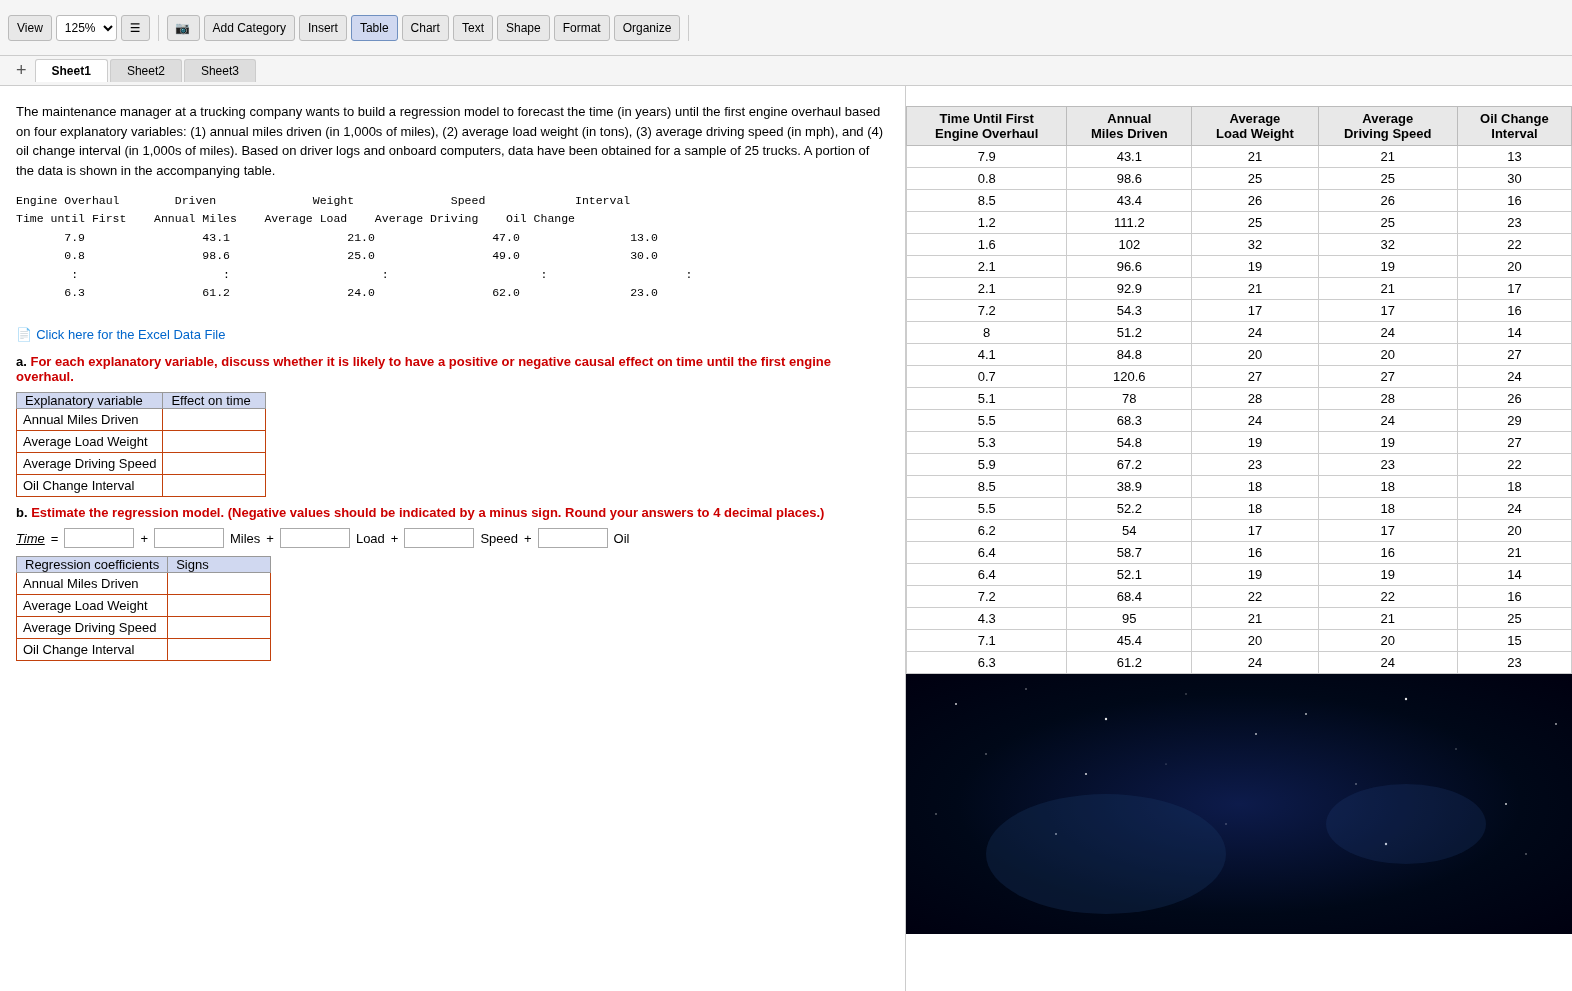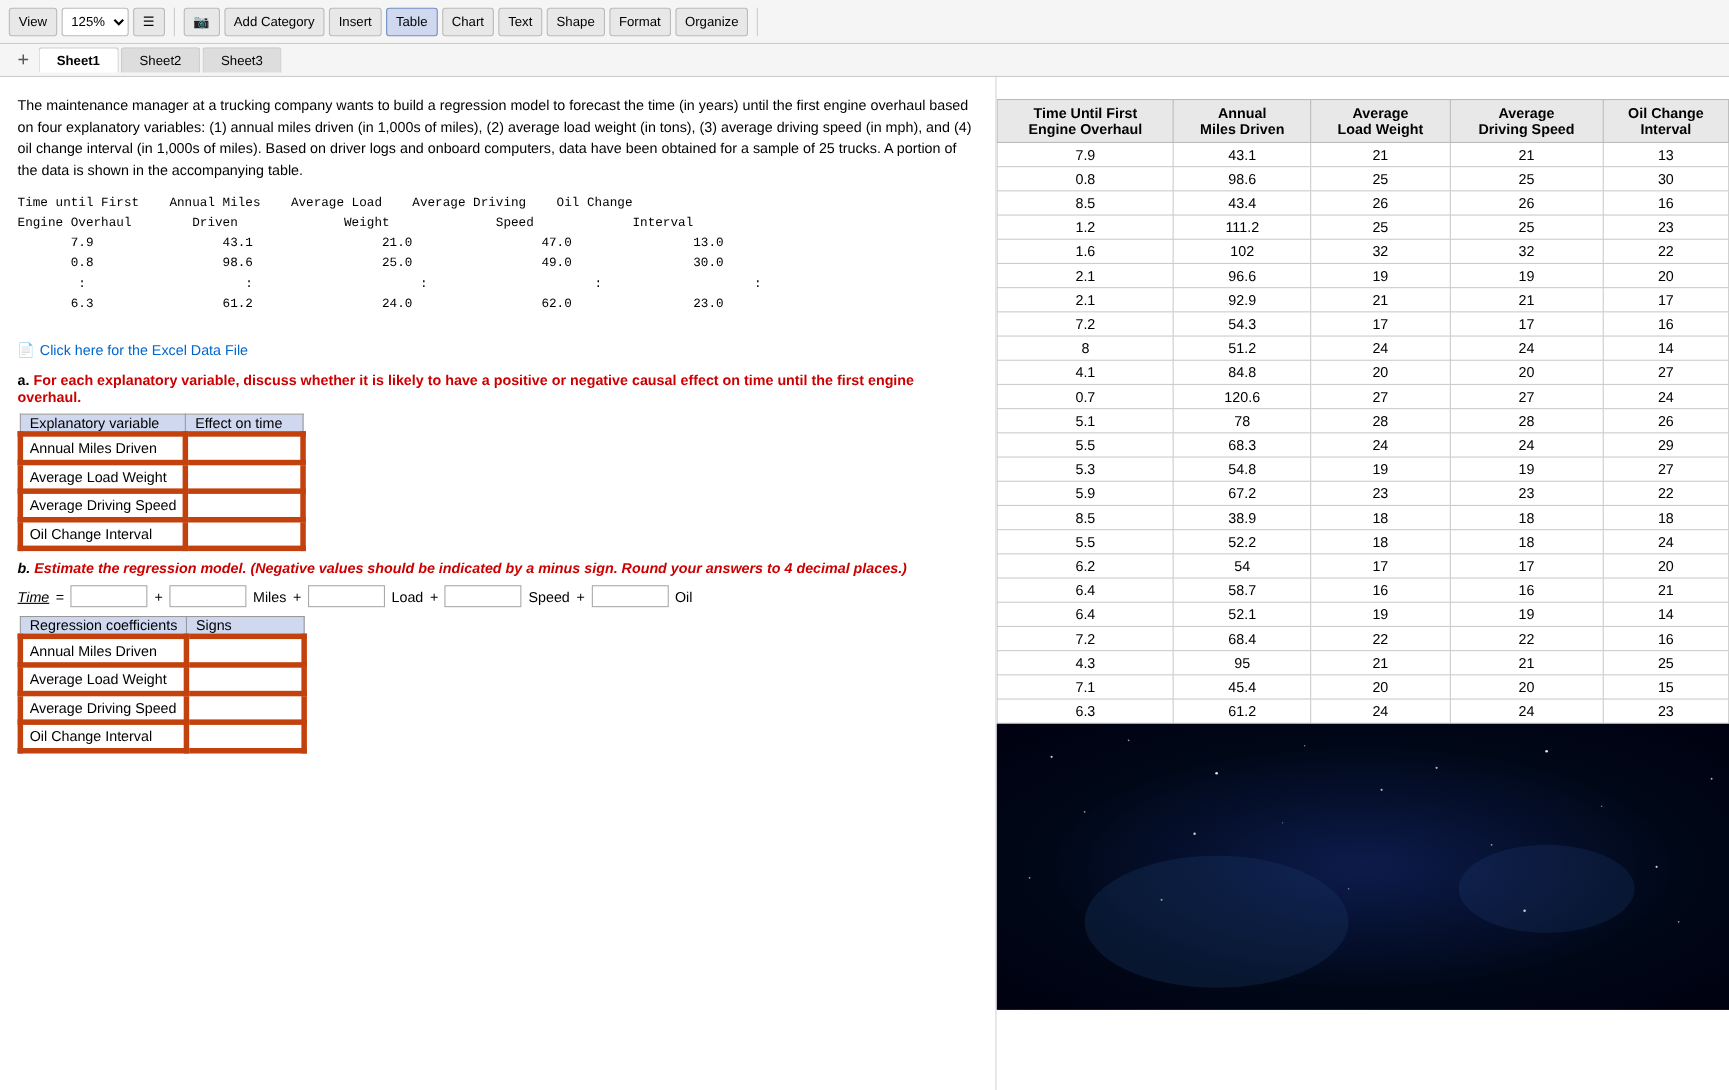--- a/index.html
+++ b/index.html
@@ -1,19 +1,19 @@
 <!DOCTYPE html>
 <html><head>
   <meta charset="utf-8">
   <style>
     * { box-sizing: border-box; margin: 0; padding: 0; }
     body { font-family: Arial, sans-serif; font-size: 13px; background: #f0f0f0; display: flex; flex-direction: column; width: 1572px; min-height: 991px; overflow: hidden; }
 
     
-    #toolbar { background: #f5f5f5; border-bottom: 1px solid #ccc; display: flex; align-items: center; height: 40px; padding: 0 8px; gap: 4px; }
+    #toolbar { background: #f5f5f5; border-bottom: 1px solid #ccc; display: flex; align-items: center; height: 56px; padding: 0 8px; gap: 4px; }
     .toolbar-group { display: flex; align-items: center; border-right: 1px solid #ccc; padding-right: 8px; margin-right: 4px; gap: 4px; }
     .toolbar-btn { background: #e8e8e8; border: 1px solid #bbb; border-radius: 3px; padding: 2px 8px; font-size: 12px; cursor: pointer; height: 26px; display: flex; align-items: center; gap: 3px; }
     .toolbar-btn.active { background: #d0d8f0; border-color: #7090c0; }
     .toolbar-select { border: 1px solid #bbb; border-radius: 3px; padding: 2px 4px; font-size: 12px; height: 26px; background: white; }
 
     
     #sheets-bar { background: #f5f5f5; border-bottom: 1px solid #ccc; display: flex; align-items: center; height: 30px; padding: 0 8px; gap: 0; }
     .add-sheet { border: none; background: none; font-size: 18px; cursor: pointer; padding: 0 8px; color: #555; }
     .sheet-tab { border: 1px solid #ccc; border-bottom: none; background: #ddd; padding: 4px 16px; font-size: 12px; cursor: pointer; border-radius: 3px 3px 0 0; margin-right: 2px; }
     .sheet-tab.active { background: white; font-weight: bold; }
@@ -33,21 +33,21 @@
     
     .excel-link { color: #0066cc; text-decoration: none; font-size: 13px; display: flex; align-items: center; gap: 4px; margin: 10px 0; }
 
     
     .part-label { font-weight: bold; margin: 12px 0 6px 0; font-size: 13px; }
     .part-label span { color: #c00; }
 
     
     .data-table { border-collapse: collapse; font-size: 13px; margin: 8px 0; }
     .data-table th { background: #d0d8f0; border: 1px solid #999; padding: 0 8px; text-align: left; font-weight: normal; }
-    .data-table td { border: 5px solid #c2410c; padding: 3px 6px; }
+    .data-table td { border: 1px solid #c2410c; padding: 3px 6px; }
     .data-table td.input-cell { background: white; }
     .data-table td.input-cell input { border: none; outline: none; width: 90px; font-size: 12px; }
 
     
     .regression-eq { display: flex; align-items: center; gap: 6px; margin: 8px 0; font-size: 13px; flex-wrap: wrap; }
     .reg-italic { font-style: italic; text-decoration: underline; }
     .reg-input { border: 1px solid #aaa; width: 70px; height: 20px; font-size: 12px; padding: 0 3px; }
 
     
     .spreadsheet-table { border-collapse: collapse; font-size: 13px; width: 100%; margin-top: 20px; }
@@ -96,24 +96,24 @@
 </div>
 
 <div id="main">
 
   <div id="left-pane">
     <p class="question-text">The maintenance manager at a trucking company wants to build a regression model to forecast the time (in years) until the first engine overhaul based on four explanatory variables: (1) annual miles driven (in 1,000s of miles), (2) average load weight (in tons), (3) average driving speed (in mph), and (4) oil change interval (in 1,000s of miles). Based on driver logs and onboard computers, data have been obtained for a sample of 25 trucks. A portion of the data is shown in the accompanying table.</p>
 
     
     <div class="mono-pre">
       <div>
+        <span>Engine Overhaul&nbsp;&nbsp;&nbsp;&nbsp;&nbsp;&nbsp;&nbsp;&nbsp;Driven&nbsp;&nbsp;&nbsp;&nbsp;&nbsp;&nbsp;&nbsp;&nbsp;&nbsp;&nbsp;&nbsp;&nbsp;&nbsp;&nbsp;Weight&nbsp;&nbsp;&nbsp;&nbsp;&nbsp;&nbsp;&nbsp;&nbsp;&nbsp;&nbsp;&nbsp;&nbsp;&nbsp;&nbsp;Speed&nbsp;&nbsp;&nbsp;&nbsp;&nbsp;&nbsp;&nbsp;&nbsp;&nbsp;&nbsp;&nbsp;&nbsp;&nbsp;Interval</span>
+      </div>
+      <div>
         <span>Time until First&nbsp;&nbsp;&nbsp;&nbsp;Annual Miles&nbsp;&nbsp;&nbsp;&nbsp;Average Load&nbsp;&nbsp;&nbsp;&nbsp;Average Driving&nbsp;&nbsp;&nbsp;&nbsp;Oil Change</span>
-      </div>
-      <div>
-        <span>Engine Overhaul&nbsp;&nbsp;&nbsp;&nbsp;&nbsp;&nbsp;&nbsp;&nbsp;Driven&nbsp;&nbsp;&nbsp;&nbsp;&nbsp;&nbsp;&nbsp;&nbsp;&nbsp;&nbsp;&nbsp;&nbsp;&nbsp;&nbsp;Weight&nbsp;&nbsp;&nbsp;&nbsp;&nbsp;&nbsp;&nbsp;&nbsp;&nbsp;&nbsp;&nbsp;&nbsp;&nbsp;&nbsp;Speed&nbsp;&nbsp;&nbsp;&nbsp;&nbsp;&nbsp;&nbsp;&nbsp;&nbsp;&nbsp;&nbsp;&nbsp;&nbsp;Interval</span>
       </div>
       <div>
         <span>&nbsp;&nbsp;&nbsp;&nbsp;&nbsp;&nbsp;&nbsp;7.9&nbsp;&nbsp;&nbsp;&nbsp;&nbsp;&nbsp;&nbsp;&nbsp;&nbsp;&nbsp;&nbsp;&nbsp;&nbsp;&nbsp;&nbsp;&nbsp;&nbsp;43.1&nbsp;&nbsp;&nbsp;&nbsp;&nbsp;&nbsp;&nbsp;&nbsp;&nbsp;&nbsp;&nbsp;&nbsp;&nbsp;&nbsp;&nbsp;&nbsp;&nbsp;21.0&nbsp;&nbsp;&nbsp;&nbsp;&nbsp;&nbsp;&nbsp;&nbsp;&nbsp;&nbsp;&nbsp;&nbsp;&nbsp;&nbsp;&nbsp;&nbsp;&nbsp;47.0&nbsp;&nbsp;&nbsp;&nbsp;&nbsp;&nbsp;&nbsp;&nbsp;&nbsp;&nbsp;&nbsp;&nbsp;&nbsp;&nbsp;&nbsp;&nbsp;13.0</span>
       </div>
       <div>
         <span>&nbsp;&nbsp;&nbsp;&nbsp;&nbsp;&nbsp;&nbsp;0.8&nbsp;&nbsp;&nbsp;&nbsp;&nbsp;&nbsp;&nbsp;&nbsp;&nbsp;&nbsp;&nbsp;&nbsp;&nbsp;&nbsp;&nbsp;&nbsp;&nbsp;98.6&nbsp;&nbsp;&nbsp;&nbsp;&nbsp;&nbsp;&nbsp;&nbsp;&nbsp;&nbsp;&nbsp;&nbsp;&nbsp;&nbsp;&nbsp;&nbsp;&nbsp;25.0&nbsp;&nbsp;&nbsp;&nbsp;&nbsp;&nbsp;&nbsp;&nbsp;&nbsp;&nbsp;&nbsp;&nbsp;&nbsp;&nbsp;&nbsp;&nbsp;&nbsp;49.0&nbsp;&nbsp;&nbsp;&nbsp;&nbsp;&nbsp;&nbsp;&nbsp;&nbsp;&nbsp;&nbsp;&nbsp;&nbsp;&nbsp;&nbsp;&nbsp;30.0</span>
       </div>
       <div>
         <span>&nbsp;&nbsp;&nbsp;&nbsp;&nbsp;&nbsp;&nbsp;&nbsp;:&nbsp;&nbsp;&nbsp;&nbsp;&nbsp;&nbsp;&nbsp;&nbsp;&nbsp;&nbsp;&nbsp;&nbsp;&nbsp;&nbsp;&nbsp;&nbsp;&nbsp;&nbsp;&nbsp;&nbsp;&nbsp;:&nbsp;&nbsp;&nbsp;&nbsp;&nbsp;&nbsp;&nbsp;&nbsp;&nbsp;&nbsp;&nbsp;&nbsp;&nbsp;&nbsp;&nbsp;&nbsp;&nbsp;&nbsp;&nbsp;&nbsp;&nbsp;&nbsp;:&nbsp;&nbsp;&nbsp;&nbsp;&nbsp;&nbsp;&nbsp;&nbsp;&nbsp;&nbsp;&nbsp;&nbsp;&nbsp;&nbsp;&nbsp;&nbsp;&nbsp;&nbsp;&nbsp;&nbsp;&nbsp;&nbsp;:&nbsp;&nbsp;&nbsp;&nbsp;&nbsp;&nbsp;&nbsp;&nbsp;&nbsp;&nbsp;&nbsp;&nbsp;&nbsp;&nbsp;&nbsp;&nbsp;&nbsp;&nbsp;&nbsp;&nbsp;:</span>
       </div>
@@ -156,21 +156,21 @@
             <td class="input-cell"><input type="text" style="width: 90px; border: none; outline: none; font-size: 12px;"></td>
           </tr>
           <tr>
             <td>Oil Change Interval</td>
             <td class="input-cell"><input type="text" style="width: 90px; border: none; outline: none; font-size: 12px;"></td>
           </tr>
         </tbody>
     </table>
 
     
-    <div class="part-label" style="margin-top:4px;font-style:italic;">
+    <div class="part-label" style="margin-top:4px;">
       <strong>b.</strong>
       <span>Estimate the regression model.</span>
       <strong style="color:#c00;">(Negative values should be indicated by a minus sign. Round your answers to 4 decimal places.)</strong>
     </div>
 
     <div class="regression-eq">
       <span class="reg-italic">Time</span>
       <span>=</span>
       <input class="reg-input" type="text" style="">
       <span>+</span>

